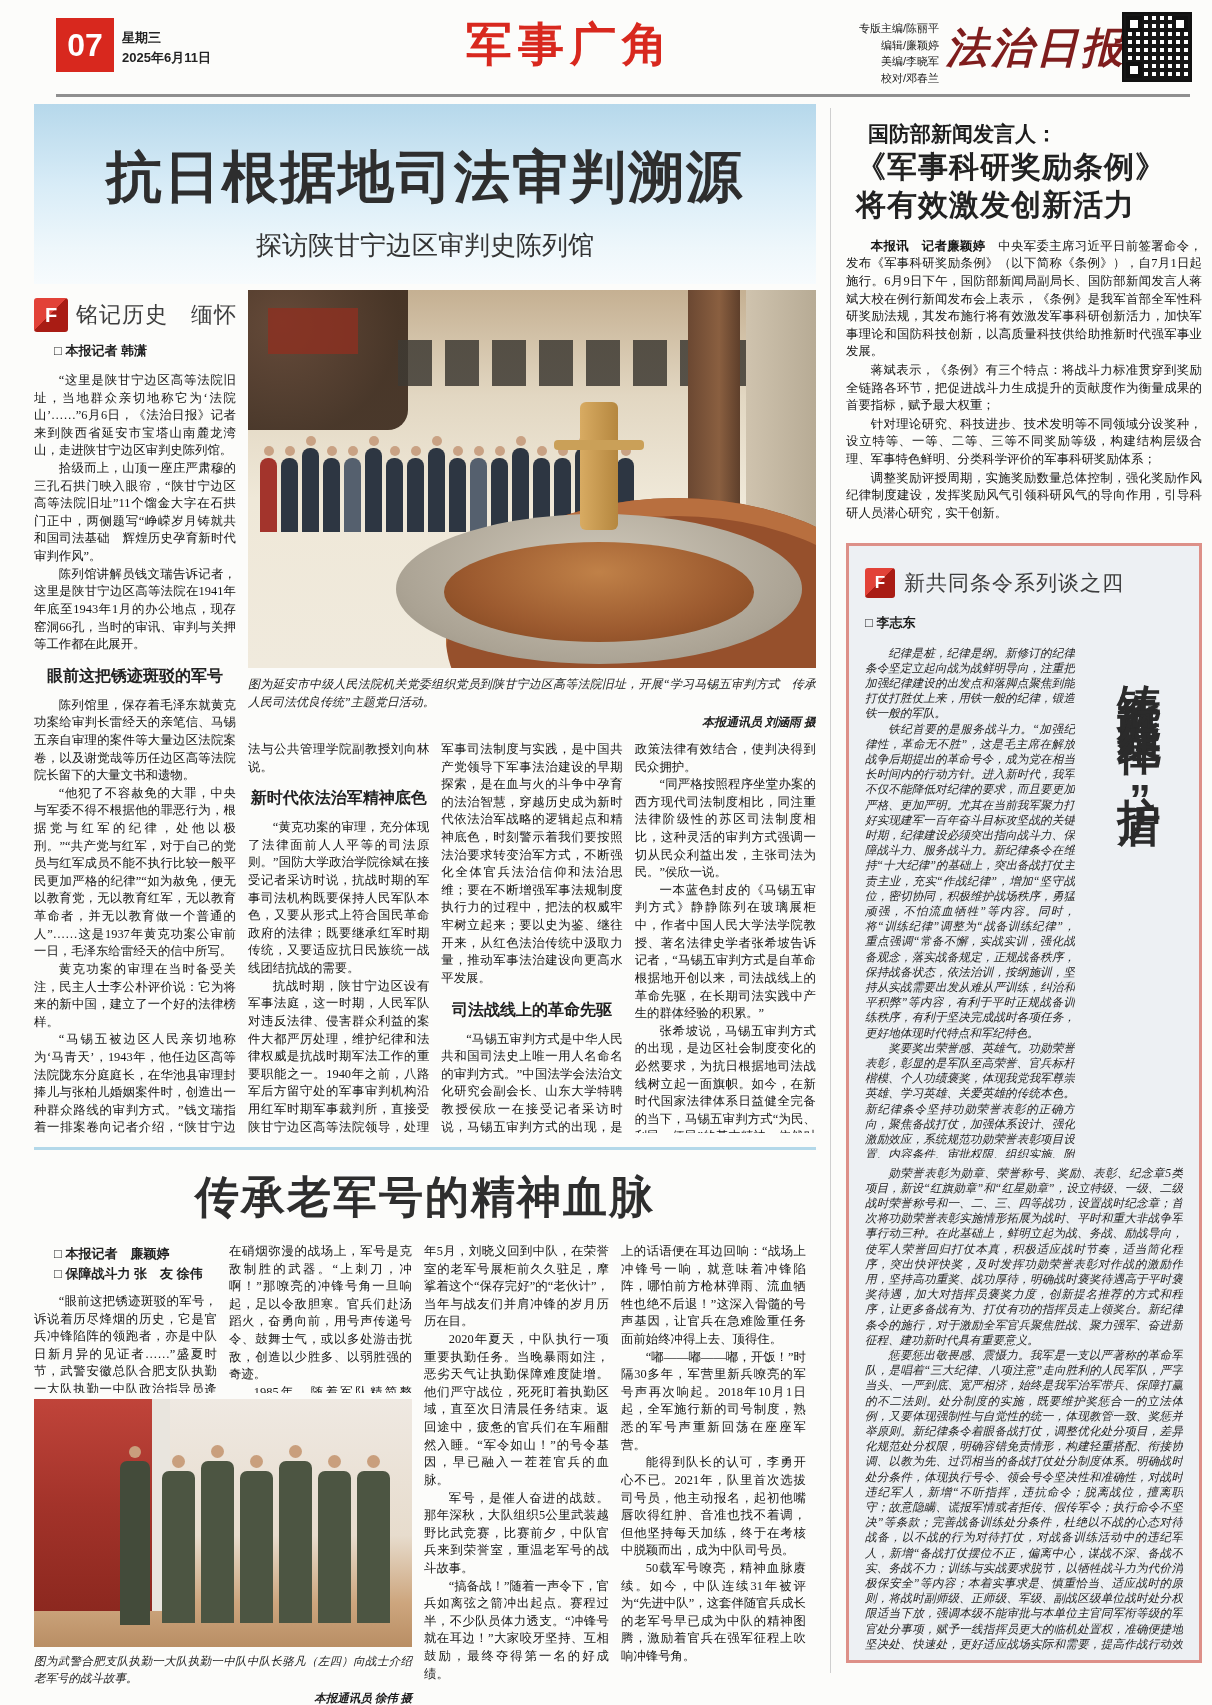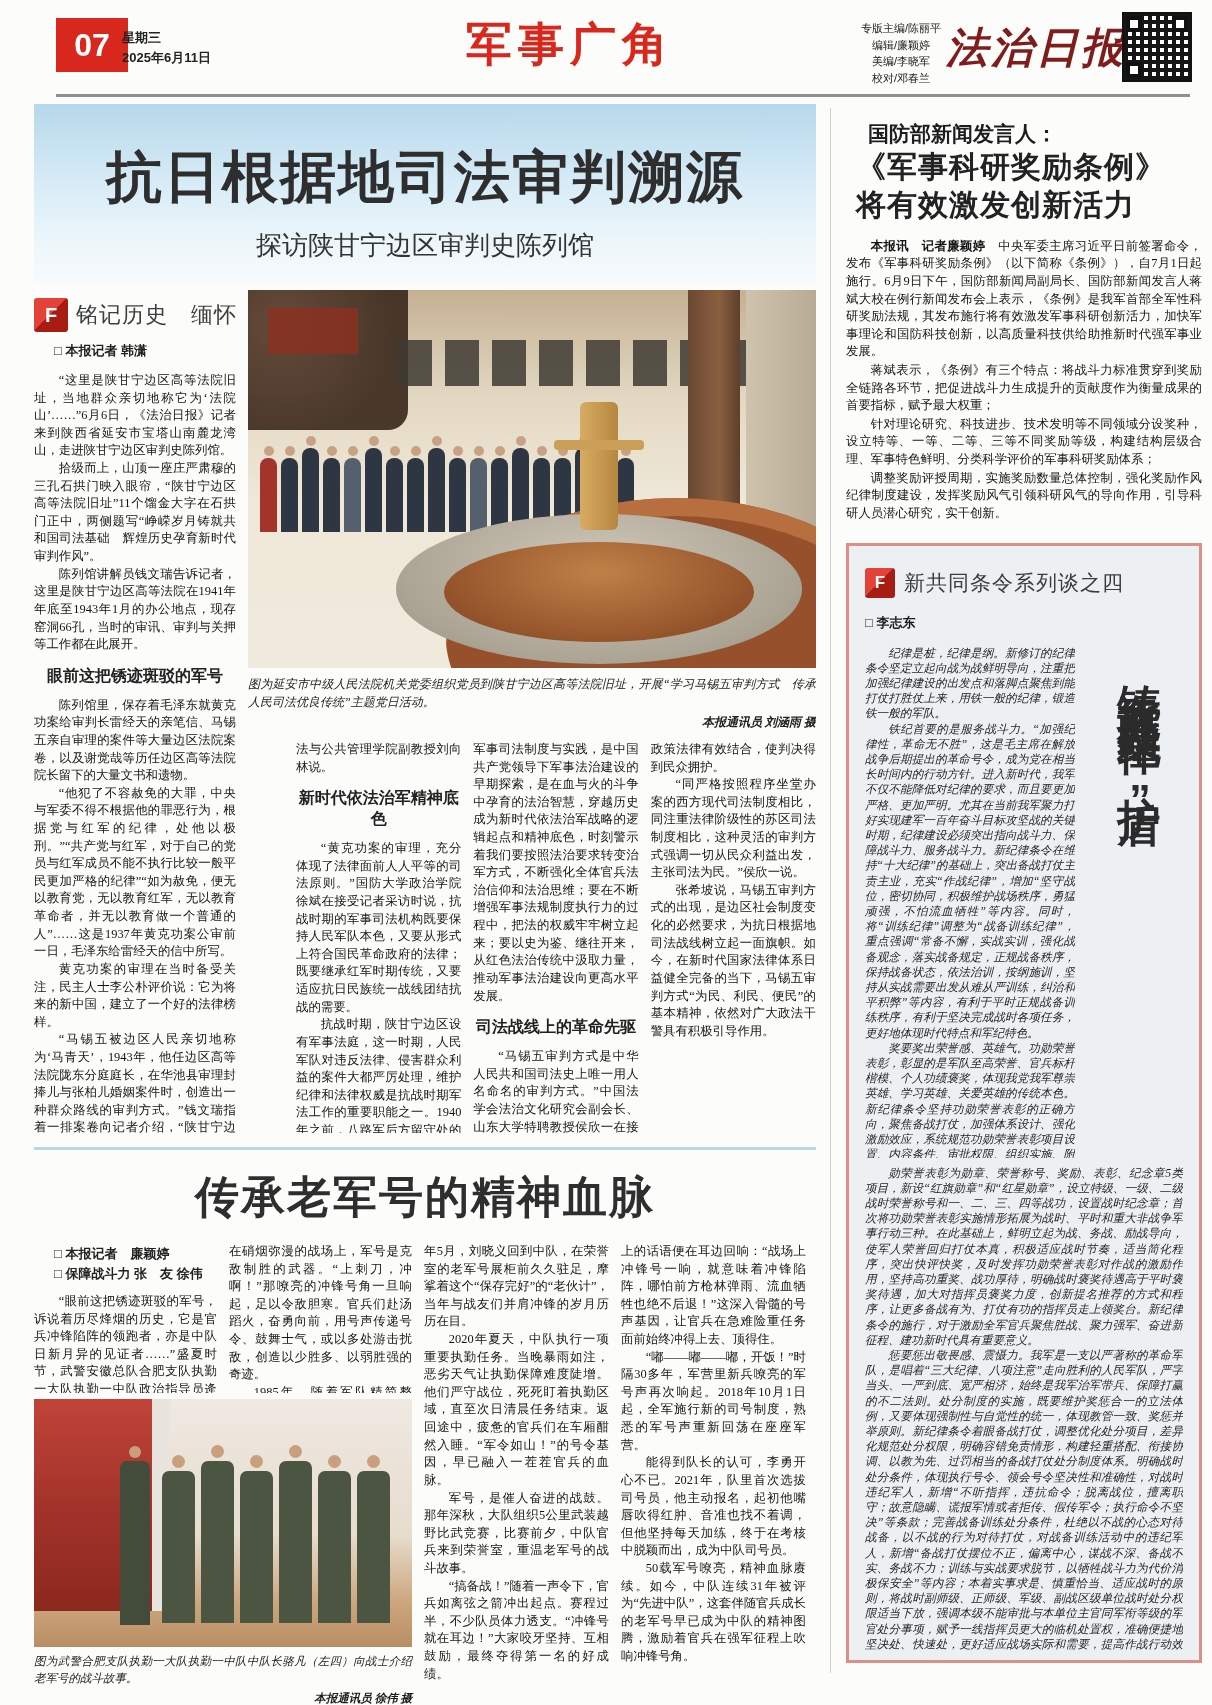--- a/index.html
+++ b/index.html
@@ -3,28 +3,28 @@
 <meta charset="utf-8">
 <style>
   * { margin:0; padding:0; box-sizing:border-box; }
   html,body { background:#e8e8e8; }
   .page {
     position:relative; width:1212px; height:1705px; margin:0 auto;
     background:#fcfcfa; overflow:hidden; color:#1c1c1c;
     font-family:"Liberation Serif", serif;
   }
   
-  .pagenum { position:absolute; left:56px; top:18px; width:72px; height:54px;
+  .pagenum { position:absolute; left:56px; top:18px; width:58px; height:54px;
     background:#d8281e; color:#fff; display:flex; align-items:center; justify-content:center;
     font:bold 32px "Liberation Sans", sans-serif; }
   .dateblock { position:absolute; left:122px; top:28px;
     font:bold 13px/1.55 "Liberation Sans", sans-serif; color:#222; }
   .section-title { position:absolute; left:380px; top:14px; width:380px; text-align:center;
     font:bold 46px "Liberation Sans", sans-serif; color:#d8281e; letter-spacing:6px; }
-  .staff { position:absolute; left:836px; top:20px; width:130px; text-align:center;
+  .staff { position:absolute; left:809px; top:20px; width:130px; text-align:right;
     font:11px/1.5 "Liberation Sans", sans-serif; color:#222; }
   .masthead { position:absolute; left:946px; top:20px;
     font:italic bold 42px "Liberation Serif", serif; color:#7f1d1d; letter-spacing:3px; }
   .qr { position:absolute; left:1122px; top:12px; width:70px; height:70px; background:
     repeating-linear-gradient(0deg,#161616 0 4px,rgba(255,255,255,0) 4px 8px),
     repeating-linear-gradient(90deg,#161616 0 4px,#fff 4px 8px); border:2px solid #111; }
   .qr .eye { position:absolute; width:16px; height:16px; border:4px solid #111; background:#fff; }
   .qr .eye.tl{left:2px;top:2px} .qr .eye.tr{right:2px;top:2px} .qr .eye.bl{left:2px;bottom:2px}
   .header-rule { position:absolute; left:56px; top:94px; width:1134px; height:3px; background:#8f8f8f; }
   
@@ -66,21 +66,21 @@
     background:radial-gradient(ellipse at 50% 35%, #cfc8ba 0%, #aba394 70%, #948c7d 100%); }
   .dais-ring { position:absolute; left:196px; top:252px; width:310px; height:100px; border-radius:50%;
     background:radial-gradient(ellipse at 50% 30%, #c08148 0%, #9c5a2f 60%, #7e441f 100%); }
   .sculpt { position:absolute; left:332px; top:112px; width:38px; height:128px; border-radius:6px;
     background:linear-gradient(90deg,#d8ab62,#b5873f); }
   .sculpt-bar { position:absolute; left:306px; top:150px; width:90px; height:10px; background:#caa058; border-radius:4px; }
   .curve-br { position:absolute; right:-90px; bottom:-110px; width:460px; height:280px; border-radius:50%;
     background:#96502c; box-shadow:inset 0 18px 0 #b86f3f; }
   .caption { margin-top:7px; font:italic 12px/1.5 "Liberation Serif", serif; color:#222; text-align:justify; }
   .credit { display:block; text-align:right; font-weight:bold; margin-top:2px; }
-  .sub-cols { display:flex; gap:12px; margin-top:10px; height:392px; overflow:hidden;margin-left:48px; }
+  .sub-cols { display:flex; gap:12px; margin-top:10px; height:392px; overflow:hidden; }
   .sub-col { flex:1; overflow:hidden; }
   .blue-rule { height:3px; background:#b3d8e9; margin-top:12px; }
   
   .bottom-title { text-align:center; font:600 44px "Liberation Sans", sans-serif; color:#2e2e2e;
     letter-spacing:2px; margin:18px 0 16px; }
   .bottom-body { display:flex; gap:12px; height:468px; overflow:hidden; }
   .b-left { width:378px; display:flex; flex-direction:column; }
   .b-left-cols { display:flex; gap:12px; height:150px; overflow:hidden; }
   .b-left-cols > div { flex:1; overflow:hidden; }
   .b-photo { position:relative; height:248px; margin-top:6px; overflow:hidden;
@@ -252,20 +252,21 @@
           </div>
           <div class="sub-col">
             <p class="body" style="text-indent:0">军事司法制度与实践，是中国共产党领导下军事法治建设的早期探索，是在血与火的斗争中孕育的法治智慧，穿越历史成为新时代依法治军战略的逻辑起点和精神底色，时刻警示着我们要按照法治要求转变治军方式，不断强化全体官兵法治信仰和法治思维；要在不断增强军事法规制度执行力的过程中，把法的权威牢牢树立起来；要以史为鉴、继往开来，从红色法治传统中汲取力量，推动军事法治建设向更高水平发展。</p>
             <div class="subhead">司法战线上的革命先驱</div>
             <p class="body">“马锡五审判方式是中华人民共和国司法史上唯一用人名命名的审判方式。”中国法学会法治文化研究会副会长、山东大学特聘教授侯欣一在接受记者采访时说，马锡五审判方式的出现，是陕甘宁边区司法制度自身的发展需要，它折中了中国传统司法、晚清以降从西方移植而来的现代司法以及苏区时期移植的苏联司法制度中的合理元素，为现代司法制度与中国国情相结合提供了一种新的可能性。</p>
 
           </div>
           <div class="sub-col">
             <p class="body" style="text-indent:0">政策法律有效结合，使判决得到民众拥护。</p>
             <p class="body">“同严格按照程序坐堂办案的西方现代司法制度相比，同注重法律阶级性的苏区司法制度相比，这种灵活的审判方式强调一切从民众利益出发，主张司法为民。”侯欣一说。</p>
+            <p class="body">一本蓝色封皮的《马锡五审判方式》静静陈列在玻璃展柜中，作者中国人民大学法学院教授、著名法律史学者张希坡告诉记者，“马锡五审判方式是自革命根据地开创以来，司法战线上的革命先驱，在长期司法实践中产生的群体经验的积累。”</p>
             <p class="body">张希坡说，马锡五审判方式的出现，是边区社会制度变化的必然要求，为抗日根据地司法战线树立起一面旗帜。如今，在新时代国家法律体系日益健全完备的当下，马锡五审判方式“为民、利民、便民”的基本精神，依然对广大政法干警具有积极引导作用。</p>
 
           </div>
         </div>
       </div>
     </div>
     <div class="blue-rule"></div>
 
     <div>
       <div class="bottom-title">传承老军号的精神血脉</div>

